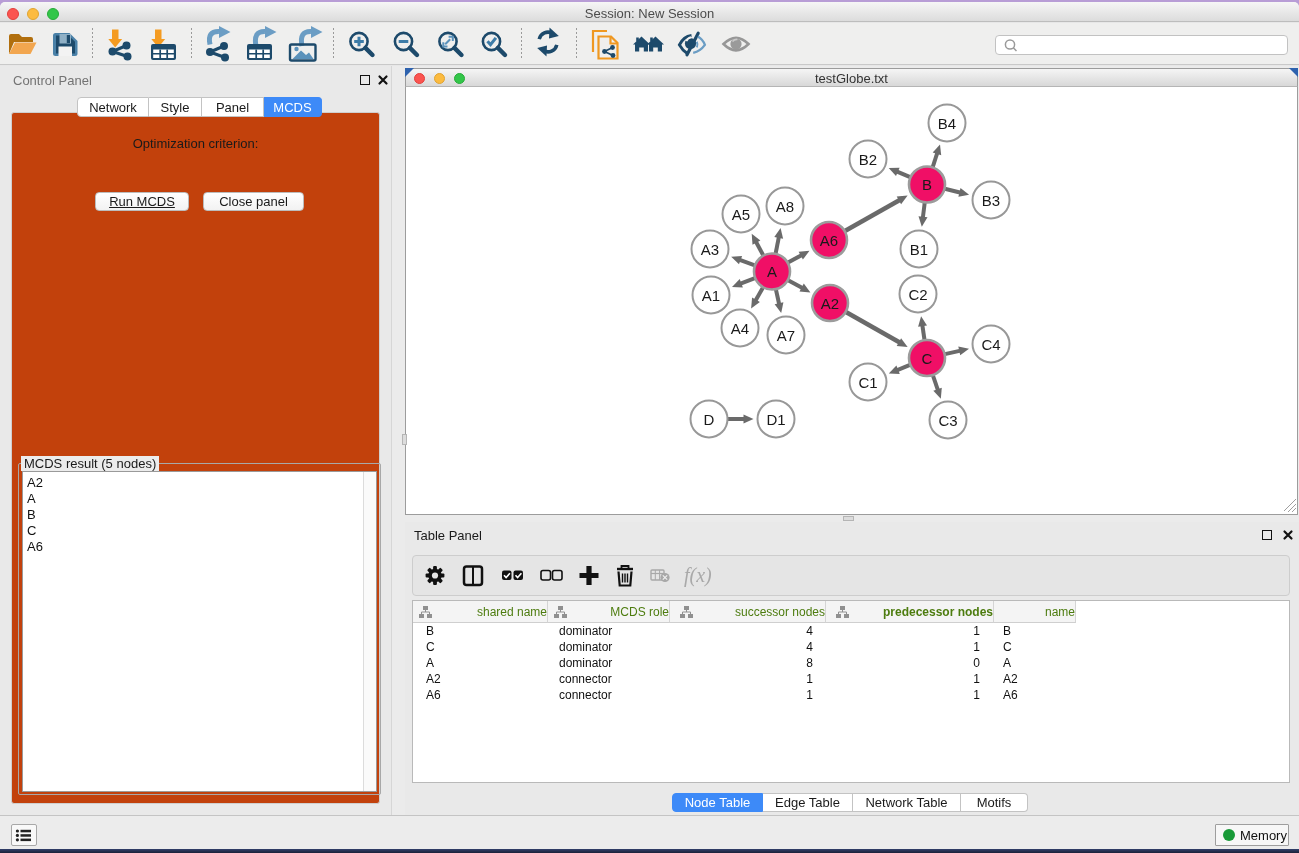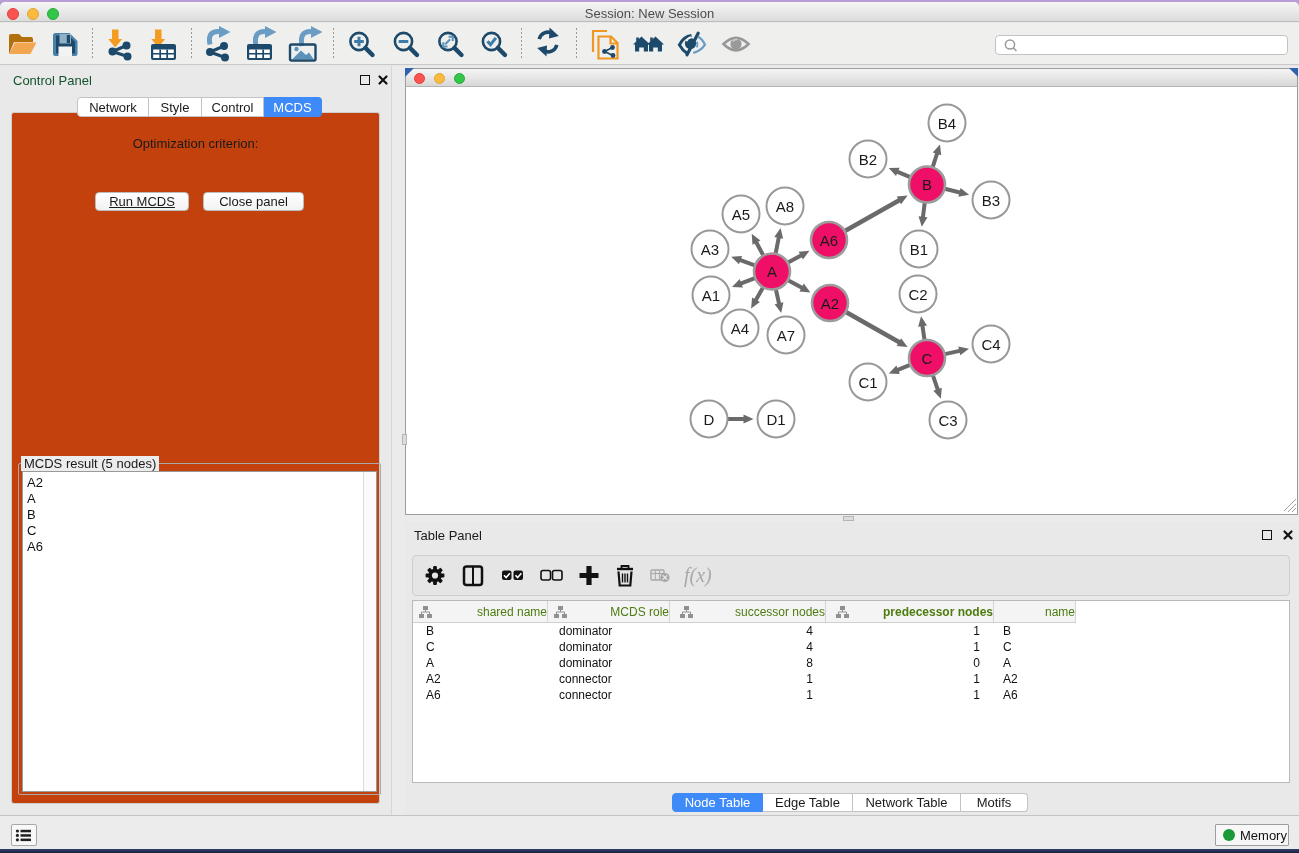--- a/index.html
+++ b/index.html
@@ -18,21 +18,21 @@
   #toolbar { position:absolute; left:0; top:21px; width:1299px; height:42px;
         background:#efefee; border-bottom:1px solid #c9c9c9; }
   .sep { position:absolute; top:5px; height:32px; width:1px;
         background-image:repeating-linear-gradient(#9a9a9a 0 1.6px, transparent 1.6px 4px); }
   #searchbox { position:absolute; left:995px; top:12px; width:293px; height:20px;
         background:#fff; border:1px solid #c2c2c2; border-radius:4px; }
   
   #content { position:absolute; left:0; top:64px; width:1299px; height:751px; background:#ebebeb; }
   
   #cpanel { position:absolute; left:0; top:0; width:392px; height:751px; background:#e9e9e9; border-right:1px solid #d6d6d6; }
-  #cpanel .ptitle { position:absolute; left:13px; top:7px; font-size:13px; color:#14532d; }
+  #cpanel .ptitle { position:absolute; left:13px; top:7px; font-size:13px; color:#737373; }
   .wbtn-box { position:absolute; width:10px; height:10px; border:1.5px solid #111; }
   .tabset { position:absolute; display:flex; height:20px; font-size:13px; z-index:3; }
   .tabset .tab { border:1px solid #c3c3c3; border-left:none; background:#fff; color:#1a1a1a;
         display:flex; align-items:center; justify-content:center; }
   .tabset .tab:first-child { border-left:1px solid #c3c3c3; border-radius:4px 0 0 4px; }
   .tabset .tab:last-child { border-radius:0 4px 4px 0; }
   .tabset .tab.sel { background:#3d8af8; border-color:#3d8af8; color:#fff; }
   #cpane { position:absolute; left:11px; top:46px; width:369px; height:692px;
         background:#c2410c; border:1px solid #cfcfcf; border-radius:3px; }
   
@@ -218,21 +218,21 @@
   <div id="content">
     <div id="cpanel">
       <div class="ptitle">Control Panel</div>
       <div class="wbtn-box" style="left:360px; top:9px;"></div>
       <svg class="abs" style="left:377px; top:8px;" width="12" height="12" viewBox="0 0 12 12">
         <path d="M2.5 2.5 L9.5 9.5 M9.5 2.5 L2.5 9.5" stroke="#111" stroke-width="2.2" stroke-linecap="round"></path>
       </svg>
       <div class="tabset" style="left:77px; top:31px;">
         <div class="tab" style="width:72px;">Network</div>
         <div class="tab" style="width:53px;">Style</div>
-        <div class="tab" style="width:62px;">Control</div>
+        <div class="tab" style="width:62px;">Panel</div>
         <div class="tab sel" style="width:58px;">MCDS</div>
       </div>
       <div id="cpane">
         <div class="abs" style="left:0; right:0; top:23px; text-align:center; font-size:13px; color:#1a1a1a;">Optimization criterion:</div>
         <div class="abs" style="left:83px; top:79px; width:94px; height:19px; background:linear-gradient(#ffffff,#f2f2f2); border:1px solid #bcbcbc; border-radius:4px; text-align:center; font-size:13px; color:#1a1a1a; line-height:17px;text-decoration:underline;">Run MCDS</div>
         <div class="abs" style="left:191px; top:79px; width:101px; height:19px; background:linear-gradient(#ffffff,#f2f2f2); border:1px solid #bcbcbc; border-radius:4px; text-align:center; font-size:13px; color:#1a1a1a; line-height:17px;">Close panel</div>
         <div class="abs" style="left:6px; top:350px; width:363px; height:332px; border:1px solid #a8a8a8; border-radius:2px;">
           <div class="abs" style="left:2px; top:-8px; background:#ececec; padding:0 3px; font-size:13px; color:#1a1a1a;">MCDS result (5 nodes)</div>
           <div class="abs" style="left:3px; top:7px; width:355px; height:321px; background:#fff; border:1px solid #9a9a9a;">
             <div class="abs" style="right:0; top:0; bottom:0; width:13px; background:#fafafa; border-left:1px solid #dcdcdc;"></div>
@@ -243,20 +243,21 @@
     </div>
     <div id="gwin">
       <svg class="abs" style="left:0;top:0;z-index:5;" width="893" height="9" viewBox="0 0 893 9">
         <polygon points="0,0 9,0 0,9" fill="#2e62ae"></polygon>
         <polygon points="893,0 884,0 893,9" fill="#2e62ae"></polygon>
       </svg>
       <div id="gtitle">
         <div class="tl" style="left:8px; top:4px; width:11px; height:11px; background:#fb5450; border:0.5px solid #e2403c;"></div>
         <div class="tl" style="left:28px; top:4px; width:11px; height:11px; background:#fcbb3f; border:0.5px solid #e0a431;"></div>
         <div class="tl" style="left:48px; top:4px; width:11px; height:11px; background:#33c649; border:0.5px solid #27ab39;"></div>
+        <div class="title">testGlobe.txt</div>
       </div>
       <div id="gbody">
         <svg width="891" height="426" viewBox="0 0 891 426" style="position:absolute;left:0;top:0;">
           <g stroke="#6a6a6a" stroke-width="4">
             <line x1="357.3" y1="168.4" x2="349.7" y2="154.3"></line>
             <line x1="369.6" y1="166.6" x2="373.0" y2="149.4"></line>
             <line x1="348.8" y1="178.3" x2="333.1" y2="172.6"></line>
             <line x1="348.9" y1="191.1" x2="333.9" y2="196.9"></line>
             <line x1="357.0" y1="200.4" x2="349.3" y2="214.0"></line>
             <line x1="369.9" y1="202.4" x2="373.3" y2="217.7"></line>

